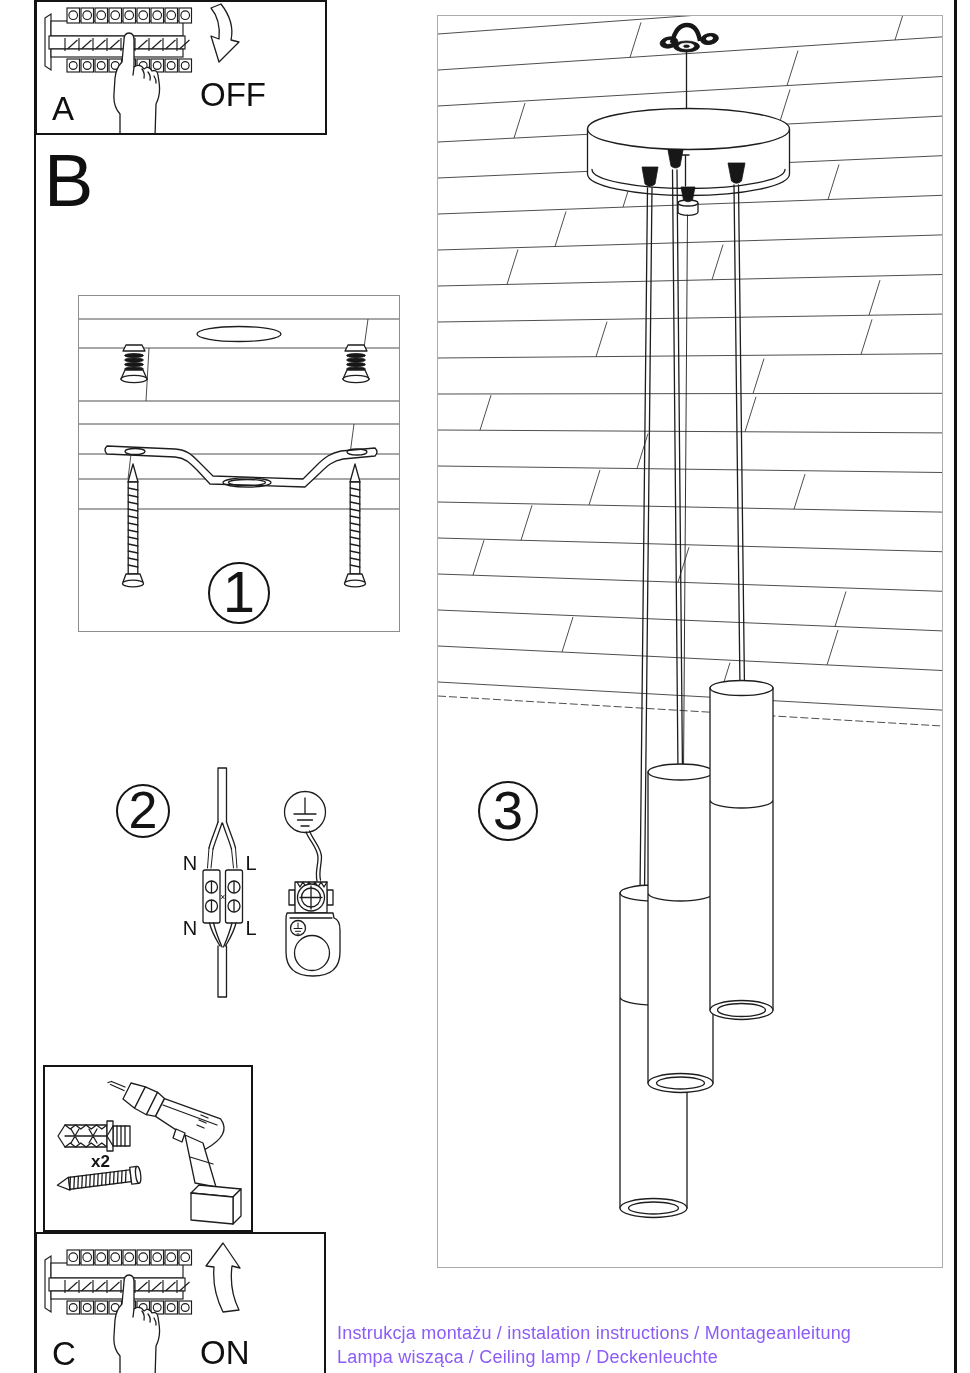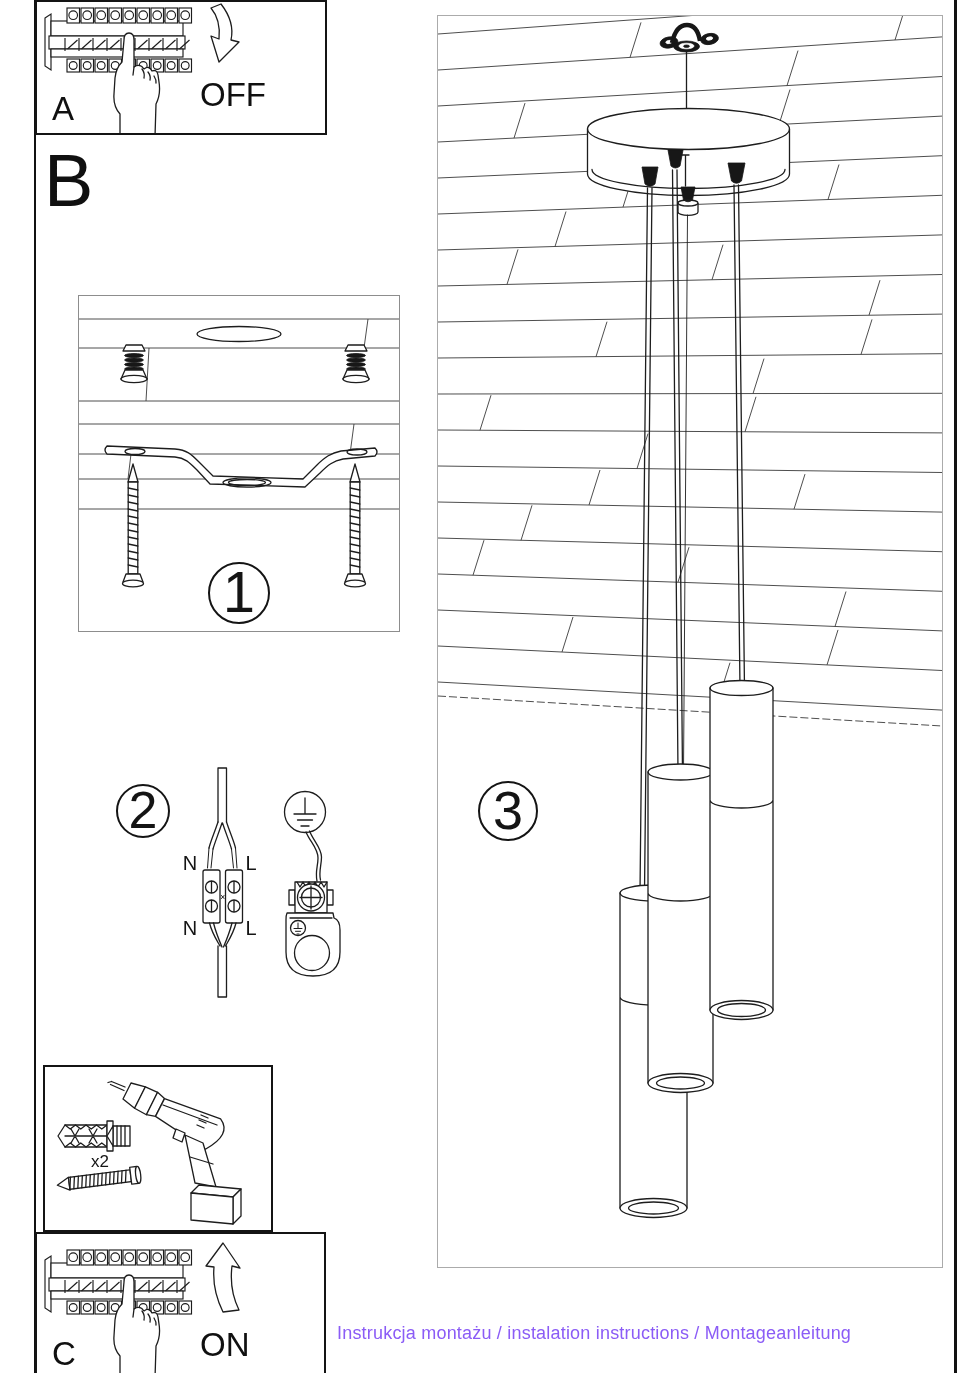--- a/index.html
+++ b/index.html
@@ -2,21 +2,21 @@
 <html><head>
 <meta charset="utf-8">
 <style>
   html,body{margin:0;padding:0;background:#ffffff;}
   body{width:970px;height:1373px;position:relative;font-family:"Liberation Sans",sans-serif;color:#1d1d1d;overflow:hidden;}
   .sheet{position:absolute;inset:0;background:#fff;}
   .panel{position:absolute;box-sizing:border-box;background:#fff;}
   #panelA{left:35px;top:0;width:292px;height:135px;border:2px solid #141414;}
   #panelC{left:35px;top:1232px;width:291px;height:141px;border:2px solid #141414;border-bottom:none;}
   #box1{left:78px;top:295px;width:322px;height:337px;border:1px solid #8d8d8d;}
-  #toolbox{left:43px;top:1065px;width:230px;height:167px;border:2px solid #141414;}
+  #toolbox{left:43px;top:1065px;width:210px;height:167px;border:2px solid #141414;font-weight:bold;}
   #panel3{left:437px;top:15px;width:506px;height:1253px;border:1px solid #ababab;}
   #wiring{left:100px;top:760px;width:260px;height:250px;}
   .vline{position:absolute;top:0;bottom:0;background:#111;}
   #lineL{left:34px;width:2px;}
   #lineR{left:954px;width:3px;}
   svg{display:block;position:absolute;left:0;top:0;}
   .ln{stroke:#1d1d1d;stroke-width:1.3;fill:none;stroke-linecap:round;stroke-linejoin:round;}
   .lnf{stroke:#1d1d1d;stroke-width:1.3;fill:#ffffff;stroke-linejoin:round;}
   .thin{stroke:#3a3a3a;stroke-width:0.9;fill:none;}
   .dk{fill:#171717;stroke:#171717;stroke-width:0.8;}
@@ -312,21 +312,21 @@
       <g transform="translate(12,12)">
           <circle cx="80.2" cy="40.5" r="4.6" class="lnf"></circle>
         </g>
       <g transform="translate(1,16)">
         <path class="lnf" d="M86,32 Q86,25 91,25 Q96,25 96,32 L96,59 Q102,55 106,61 Q111,57 114,63 Q119,61 120,67 L121,74 Q123,86 118,96 L117,129 L82,129 L82,106 Q75,98 76,86 L77,70 Q78,60 84,54 Z"></path>
         <path class="ln" d="M96,59 L95,67 M104,61 q3,4 2,9 M110,64 q3,4 2,8 M116,68 q2.5,4 2,7"></path>
       </g>
       <path class="lnf" d="M202,76 Q192,56 195,32 L203,34 L186,9 L169,32 L177,33 Q175,56 186,78 Z"></path>
     </svg>
     <div class="biglabel" style="left:15px;top:101px;">C</div>
-    <div class="biglabel" style="left:163px;top:92px;">ON</div>
+    <div class="biglabel" style="left:163px;top:100px;">ON</div>
   </section>
 
   <section class="panel" id="panel3">
     <svg width="504" height="1251" viewBox="0 0 504 1251">
       <defs>
         <clipPath id="ceil">
             <path d="M0,0 H504 V710 L0,680 Z"></path>
           </clipPath>
       </defs>
       <g class="thin" clip-path="url(#ceil)">
@@ -430,14 +430,15 @@
         <ellipse class="lnf" stroke-width="1.2" cx="303.5" cy="994" rx="31.5" ry="9.5"></ellipse>
         <ellipse class="ln" stroke-width="1.2" cx="303.5" cy="994" rx="24" ry="6.5"></ellipse>
       </g>
     </svg>
     <div class="callout" id="c3">
         <span>3</span>
       </div>
   </section>
 
   <div class="footer-line" id="footer1">Instrukcja montażu / instalation instructions / Montageanleitung</div>
+  <div class="footer-line" id="footer2">Lampa wisząca / Ceiling lamp / Deckenleuchte</div>
 
 </div>
 
 </body></html>

